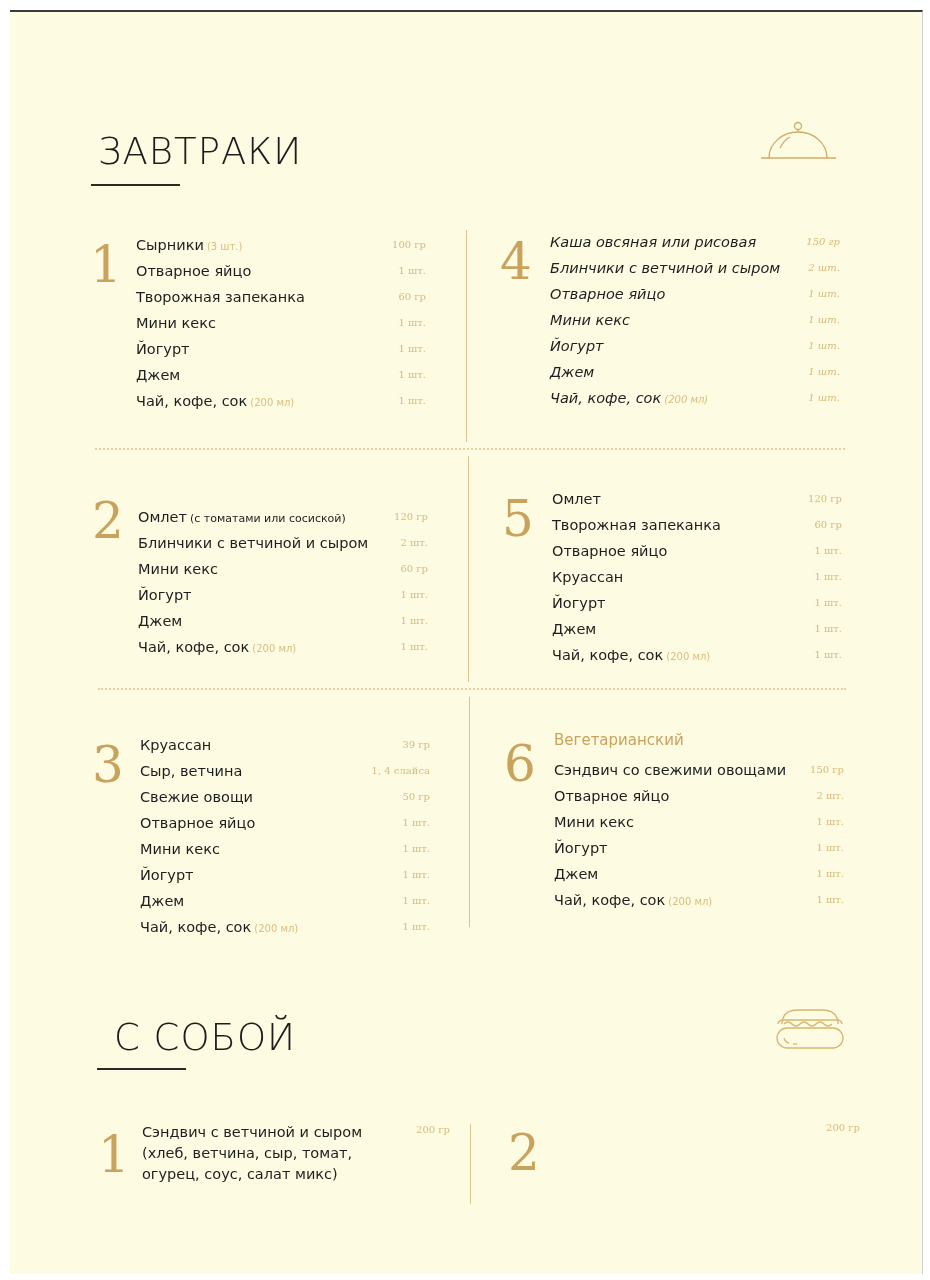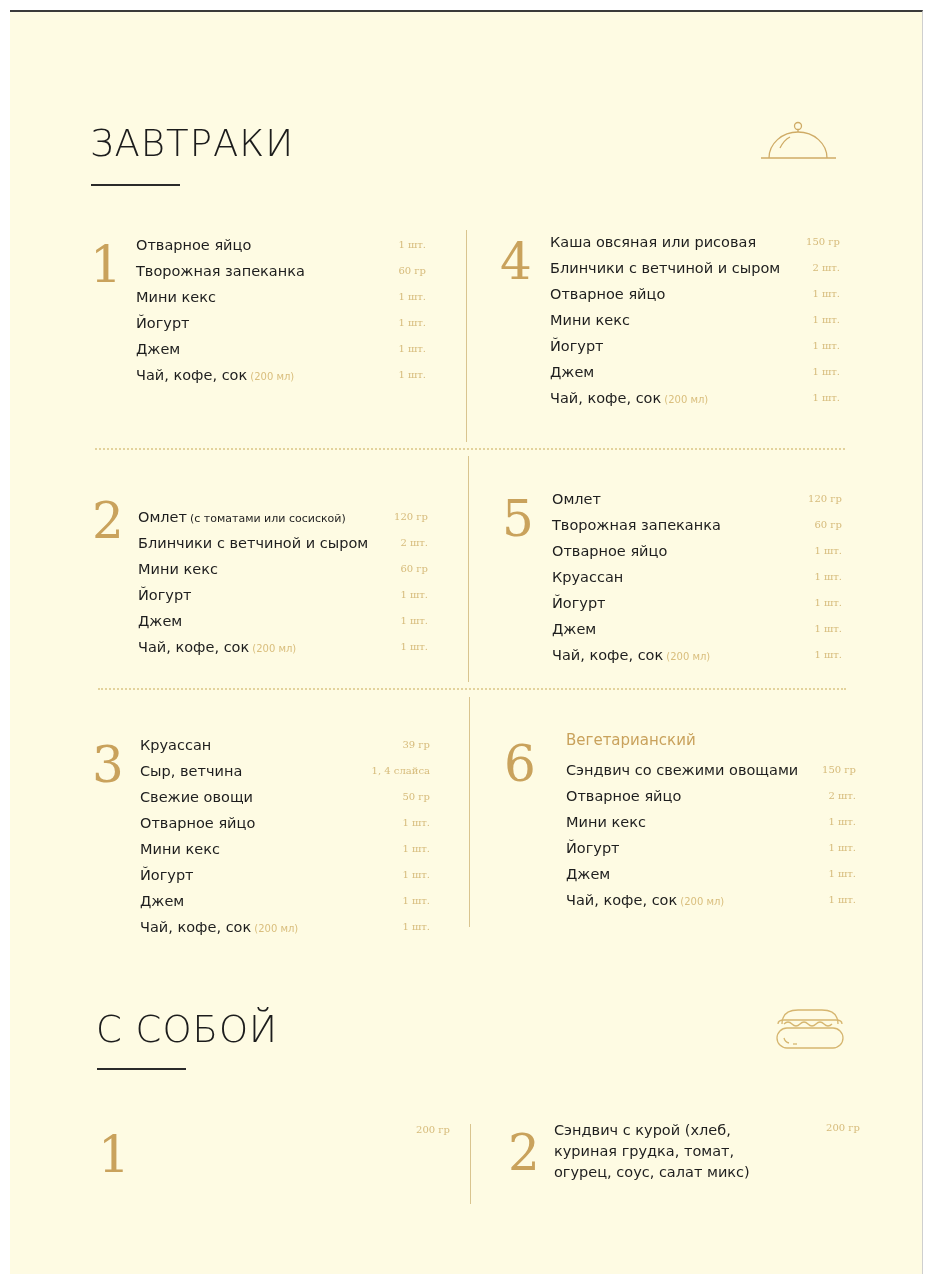--- a/index.html
+++ b/index.html
@@ -8,21 +8,21 @@
       font-family: "DejaVu Sans", sans-serif;
     }
     .page {
       position: absolute; left: 10px; top: 10px; width: 912px; height: 1262px;
       background: #fefbe3;
       border-top: 2px solid #3a3a3a;
       border-right: 1px solid #cfcfcf;
     }
     .section-title {
       position: absolute; font-family: "DejaVu Sans", sans-serif; font-weight: 300;
-      font-size: 37px; letter-spacing: 1px; color: #1c1c1c; margin: 0;
+      font-size: 37px; letter-spacing: 1px; color: #1c1c1c; margin: 8px;
     }
     .title-underline { position: absolute; height: 2px; background: #2a2a2a; }
     .icon { position: absolute; }
     .block { position: absolute; }
     .num {
       position: absolute; font-family: "DejaVu Serif", serif; font-size: 50px;
       color: #c9a25c; line-height: 1;
     }
     .rows { position: absolute; }
     .row { position: relative; height: 26px; line-height: 26px; }
@@ -50,32 +50,33 @@
       <line x1="38" y1="13.5" x2="38" y2="16"></line>
       <path d="M9 42 A29 26 0 0 1 67 42"></path>
       <path d="M20 32 Q24 24 30 21"></path>
       <line x1="1" y1="42" x2="76" y2="42"></line>
     </svg>
   </div>
 
   <div class="block" style="left:80px; top:220px; width:340px; height:190px;">
     <div class="num" style="left:0; top:8px;">1</div>
     <div class="rows" style="left:46px; top:0; width:290px;">
+      <div class="row"><span class="item">Сырники</span><span class="note">(3 шт.)</span><span class="qty">100 гр</span></div>
       <div class="row"><span class="item">Отварное яйцо</span><span class="qty">1 шт.</span></div>
       <div class="row"><span class="item">Творожная запеканка</span><span class="qty">60 гр</span></div>
       <div class="row"><span class="item">Мини кекс</span><span class="qty">1 шт.</span></div>
       <div class="row"><span class="item">Йогурт</span><span class="qty">1 шт.</span></div>
       <div class="row"><span class="item">Джем</span><span class="qty">1 шт.</span></div>
       <div class="row"><span class="item">Чай, кофе, сок</span><span class="note">(200 мл)</span><span class="qty">1 шт.</span></div>
     </div>
   </div>
 
   <div class="block" style="left:490px; top:217px; width:340px; height:190px;">
     <div class="num" style="left:0; top:8px;">4</div>
-    <div class="rows" style="left:50px; top:0; width:290px;">
+    <div class="rows" style="left:50px; top:0; width:290px;font-style:italic;">
       <div class="row"><span class="item">Каша овсяная или рисовая</span><span class="qty">150 гр</span></div>
       <div class="row"><span class="item">Блинчики с ветчиной и сыром</span><span class="qty">2 шт.</span></div>
       <div class="row"><span class="item">Отварное яйцо</span><span class="qty">1 шт.</span></div>
       <div class="row"><span class="item">Мини кекс</span><span class="qty">1 шт.</span></div>
       <div class="row"><span class="item">Йогурт</span><span class="qty">1 шт.</span></div>
       <div class="row"><span class="item">Джем</span><span class="qty">1 шт.</span></div>
       <div class="row"><span class="item">Чай, кофе, сок</span><span class="note">(200 мл)</span><span class="qty">1 шт.</span></div>
     </div>
   </div>
 
@@ -121,48 +122,48 @@
       <div class="row"><span class="item">Отварное яйцо</span><span class="qty">1 шт.</span></div>
       <div class="row"><span class="item">Мини кекс</span><span class="qty">1 шт.</span></div>
       <div class="row"><span class="item">Йогурт</span><span class="qty">1 шт.</span></div>
       <div class="row"><span class="item">Джем</span><span class="qty">1 шт.</span></div>
       <div class="row"><span class="item">Чай, кофе, сок</span><span class="note">(200 мл)</span><span class="qty">1 шт.</span></div>
     </div>
   </div>
 
   <div class="block" style="left:494px; top:715px; width:340px; height:210px;">
     <div class="num" style="left:0; top:12px;">6</div>
-    <div class="rows" style="left:50px; top:0; width:290px;margin-left:12px;">
+    <div class="rows" style="left:50px; top:0; width:290px;">
       <div class="subtitle">Вегетарианский</div>
       <div class="row"><span class="item">Сэндвич со свежими овощами</span><span class="qty">150 гр</span></div>
       <div class="row"><span class="item">Отварное яйцо</span><span class="qty">2 шт.</span></div>
       <div class="row"><span class="item">Мини кекс</span><span class="qty">1 шт.</span></div>
       <div class="row"><span class="item">Йогурт</span><span class="qty">1 шт.</span></div>
       <div class="row"><span class="item">Джем</span><span class="qty">1 шт.</span></div>
       <div class="row"><span class="item">Чай, кофе, сок</span><span class="note">(200 мл)</span><span class="qty">1 шт.</span></div>
     </div>
   </div>
 
-  <h1 class="section-title" style="left:86px; top:996px;">С СОБОЙ</h1>
+  <h1 class="section-title" style="left:96px; top:996px;">С СОБОЙ</h1>
   <div class="title-underline" style="left:87px; top:1056px; width:89px;"></div>
   <div class="icon" style="left:760px; top:986px;">
     <svg width="80" height="56" viewBox="0 0 80 56" fill="none" stroke="#d6b670" stroke-width="1.3">
       <path d="M12 26 Q12 12 28 12 L52 12 Q68 12 68 26"></path>
       <path d="M8 26 Q8 22 14 22 L66 22 Q72 22 72 26"></path>
       <path d="M14 26 Q18 22 22 26 Q26 30 30 26 Q34 22 38 26 Q42 30 46 26 Q50 22 54 26 Q58 30 62 26"></path>
       <rect x="7" y="30" width="66" height="20" rx="10"></rect>
       <path d="M14 40 Q15 44 19 45"></path>
       <line x1="23" y1="46" x2="27" y2="46"></line>
     </svg>
   </div>
 
   <div class="block" style="left:88px; top:1110px; width:360px; height:80px;">
     <div class="num" style="left:0; top:8px;">1</div>
+    <div class="take-text" style="position:absolute; left:44px; top:0;">Сэндвич с ветчиной и сыром (хлеб, ветчина, сыр, томат, огурец, соус, салат микс)</div>
     <div class="qty" style="right:8px; top:2px;">200 гр</div>
   </div>
 
   <div class="block" style="left:498px; top:1108px; width:360px; height:80px;">
     <div class="num" style="left:0; top:8px;">2</div>
-    <div class="take-text" style="position:absolute; left:46px; top:0;">Сэндвич с курой (хлеб, куриная грудка, томат, огурец, соус, салат микс)</div>
     <div class="qty" style="right:8px; top:2px;">200 гр</div>
   </div>
 
 </div>
 
 </body></html>

